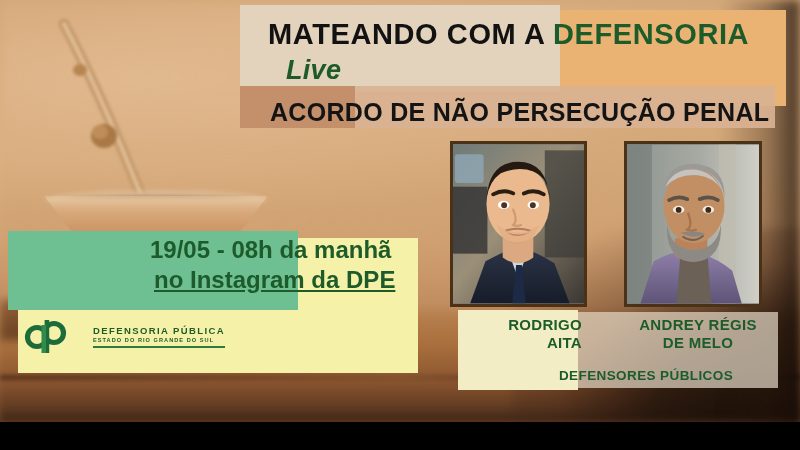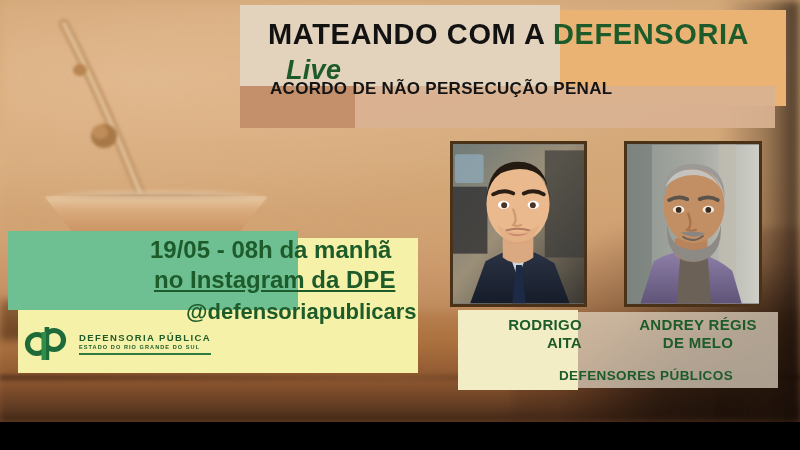--- a/index.html
+++ b/index.html
@@ -118,22 +118,22 @@
     font-size:29px;font-weight:700;letter-spacing:.6px;
     color:#121212;white-space:nowrap;
   }
   .title-line1 .accent{color:#1d5c2a;}
   .title-live{
     position:absolute;left:286px;top:55px;
     font-size:27px;font-weight:700;font-style:italic;
     color:#1d5c2a;letter-spacing:.3px;
   }
   .title-line3{
-    position:absolute;left:270px;top:79px;
-    font-size:17px;font-weight:700;letter-spacing:.3px;
+    position:absolute;left:270px;top:98px;
+    font-size:25px;font-weight:700;letter-spacing:.3px;
     color:#141414;white-space:nowrap;
   }
 
   
   .panel-yellow{
     position:absolute;left:18px;top:238px;width:400px;height:135px;
     background:#f6f1a9;
   }
   .panel-green{
     position:absolute;left:8px;top:231px;width:290px;height:79px;
@@ -147,22 +147,22 @@
     position:absolute;left:154px;top:266px;
     font-size:24px;font-weight:700;color:#1d5c2a;white-space:nowrap;text-decoration:underline;
   }
   .info-line3{
     position:absolute;left:186px;top:299px;
     font-size:22px;font-weight:700;color:#1d5c2a;white-space:nowrap;
   }
 
   
   .logo{
-    position:absolute;left:24px;top:325px;
-    display:flex;align-items:center;gap:9px;
+    position:absolute;left:24px;top:318px;
+    display:flex;align-items:center;gap:23px;
   }
   .logo-mark{width:46px;height:36px;flex:0 0 auto;}
   .logo-text{display:flex;flex-direction:column;gap:1px;}
   .logo-title{
     font-size:9.5px;font-weight:700;letter-spacing:1.4px;color:#1d5c2a;white-space:nowrap;
   }
   .logo-sub{
     font-size:5.6px;font-weight:700;letter-spacing:1.05px;color:#1d5c2a;white-space:nowrap;
   }
   .logo-rule{
@@ -242,21 +242,20 @@
 
   <div class="title-live">Live</div>
 
   <div class="title-line3">ACORDO DE NÃO PERSECUÇÃO PENAL</div>
 
   <div class="panel-yellow"></div>
   <div class="panel-green"></div>
 
   <div class="info-line1">19/05 - 08h da manhã</div>
   <div class="info-line2">no Instagram da DPE</div>
-  <div class="info-line3">@defensoriapublicars</div>
 
   <div class="logo">
     <div class="logo-mark">
       <svg viewBox="0 0 46 36" xmlns="http://www.w3.org/2000/svg">
         <g fill="none" stroke="#1d6b38" stroke-width="5.2">
           <circle cx="13" cy="19" r="9.5"></circle>
           <circle cx="30" cy="15" r="9.5"></circle>
         </g>
         <rect x="20.6" y="2" width="4.6" height="33" fill="#1d6b38"></rect>
         <rect x="17.5" y="7" width="4.6" height="28" fill="#2f8c4a"></rect>

